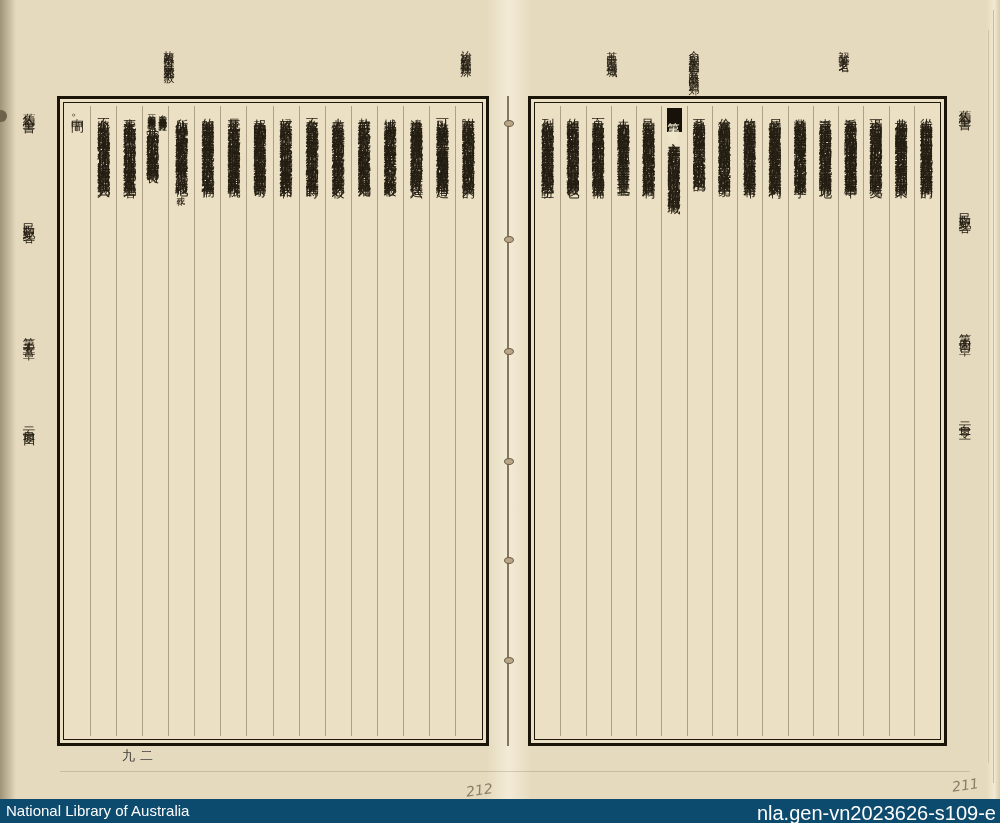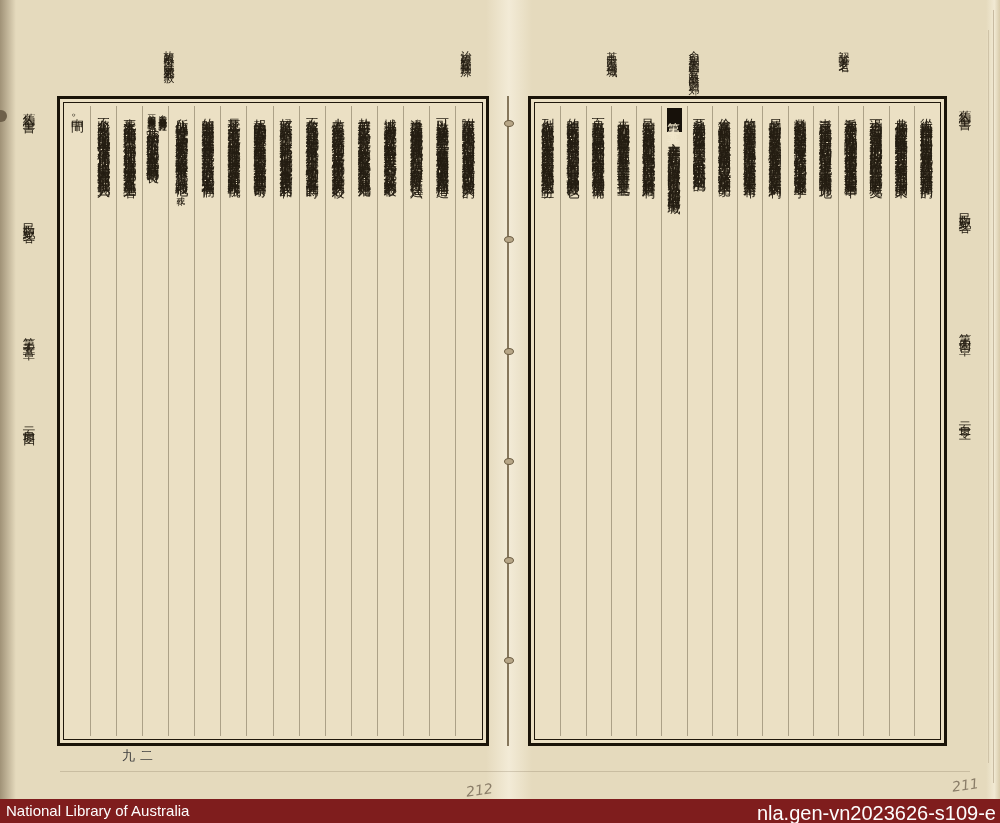--- a/index.html
+++ b/index.html
@@ -48,21 +48,21 @@
   .thread{position:absolute;left:507px;top:96px;width:2px;height:650px;background:#86775c;}
   .knot{position:absolute;width:8px;height:5px;border-radius:50%;
     background:#b7a687;border:1px solid #6e5f45;left:504px;}
 
   .folio{position:absolute;left:122px;top:747px;font-size:13px;letter-spacing:5px;color:#404040;}
   .pencil{position:absolute;color:#8a7d68;font-size:14px;font-style:italic;transform:rotate(-8deg);}
   .pencil-212{left:466px;top:782px;}
   .pencil-211{left:952px;top:777px;}
 
   
-  .bar{position:absolute;left:0;right:0;bottom:0;height:24px;background:#7f1d1d;}
+  .bar{position:absolute;left:0;right:0;bottom:0;height:24px;background:#0c4a6e;}
   .bar .l{position:absolute;left:6px;top:3px;color:#fdfdfd;font-size:15px;font-family:"Liberation Sans",sans-serif;}
   .bar .r{position:absolute;right:4px;top:3px;color:#fdfdfd;font-size:20px;font-family:"Liberation Sans",sans-serif;}
 </style>
 </head>
 <body>
 
 <div class="edge-left"></div>
 <div class="edge-notch"></div>
 <div class="edge-right"></div>
 <div class="edge-right-line1"></div>

